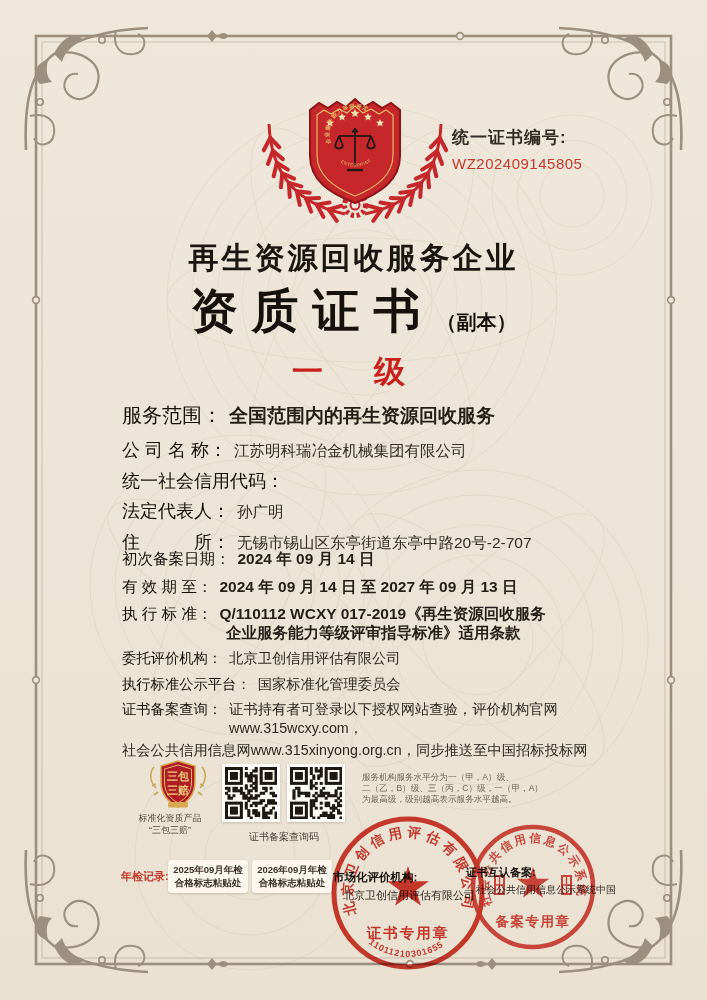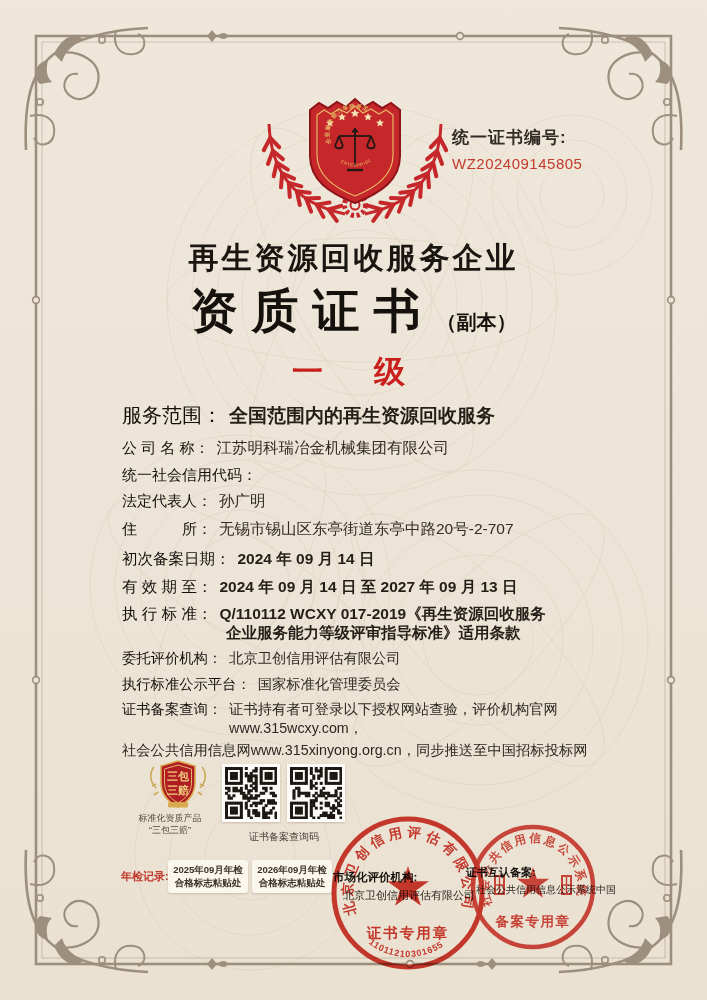--- a/index.html
+++ b/index.html
@@ -22,21 +22,21 @@
   .grade{left:0;top:351px;width:707px;text-align:center;font-size:31px;font-weight:800;color:#c9201d;letter-spacing:10px;}
 
   
   .info{left:122px;top:402px;width:474px;}
   .row{display:flex;align-items:baseline;margin-bottom:6.5px;}
   .row .lbl{font-weight:400;color:#14100c;flex:0 0 auto;margin-right:7px;white-space:pre;}
   .row .val{font-weight:500;color:#332c25;}
   .row.big{margin-bottom:9px;}
   .row.big .lbl{font-size:20px;}
   .row.big .val{font-size:19px;font-weight:600;color:#241e18;}
-  .info .row:not(.big) .lbl{font-size:15px;}
+  .info .row:not(.big) .lbl{font-size:18px;}
   .info .row:not(.big) .val{font-size:15.5px;}
 
   .reg{left:122px;top:549px;width:480px;}
   .reg .lbl{font-size:15.5px;}
   .reg .val{font-size:15.5px;font-weight:600;color:#241e18;}
   .reg .cont{margin:-4px 0 0 104px;font-size:15.5px;font-weight:600;color:#241e18;}
 
   .agency{left:122px;top:649px;width:486px;}
   .agency .lbl{font-size:14.3px;}
   .agency .val{font-size:14.3px;color:#2e2822;}
@@ -729,20 +729,25 @@
         <rect x="2.48" y="49.52" width="3" height="3" fill="#1c1712"></rect>
         <rect x="4.95" y="49.52" width="3" height="3" fill="#1c1712"></rect>
         <rect x="7.43" y="49.52" width="3" height="3" fill="#1c1712"></rect>
         <rect x="9.90" y="49.52" width="3" height="3" fill="#1c1712"></rect>
         <rect x="12.38" y="49.52" width="3" height="3" fill="#1c1712"></rect>
         <rect x="14.86" y="49.52" width="3" height="3" fill="#1c1712"></rect>
       </svg>
     </div>
   <div class="abs qr-cap">证书备案查询码</div>
 
+  <div class="abs fine">
+    <div>服务机构服务水平分为一（甲，A）级、</div>
+    <div>二（乙，B）级、三（丙，C）级，一（甲，A）</div>
+    <div>为最高级，级别越高表示服务水平越高。</div>
+  </div>
 
   <div class="abs annual-lbl">年检记录:</div>
   <div class="ybox ybox1">
     <div>2025年09月年检</div>
     <div>合格标志粘贴处</div>
   </div>
   <div class="ybox ybox2">
     <div>2026年09月年检</div>
     <div>合格标志粘贴处</div>
   </div>

